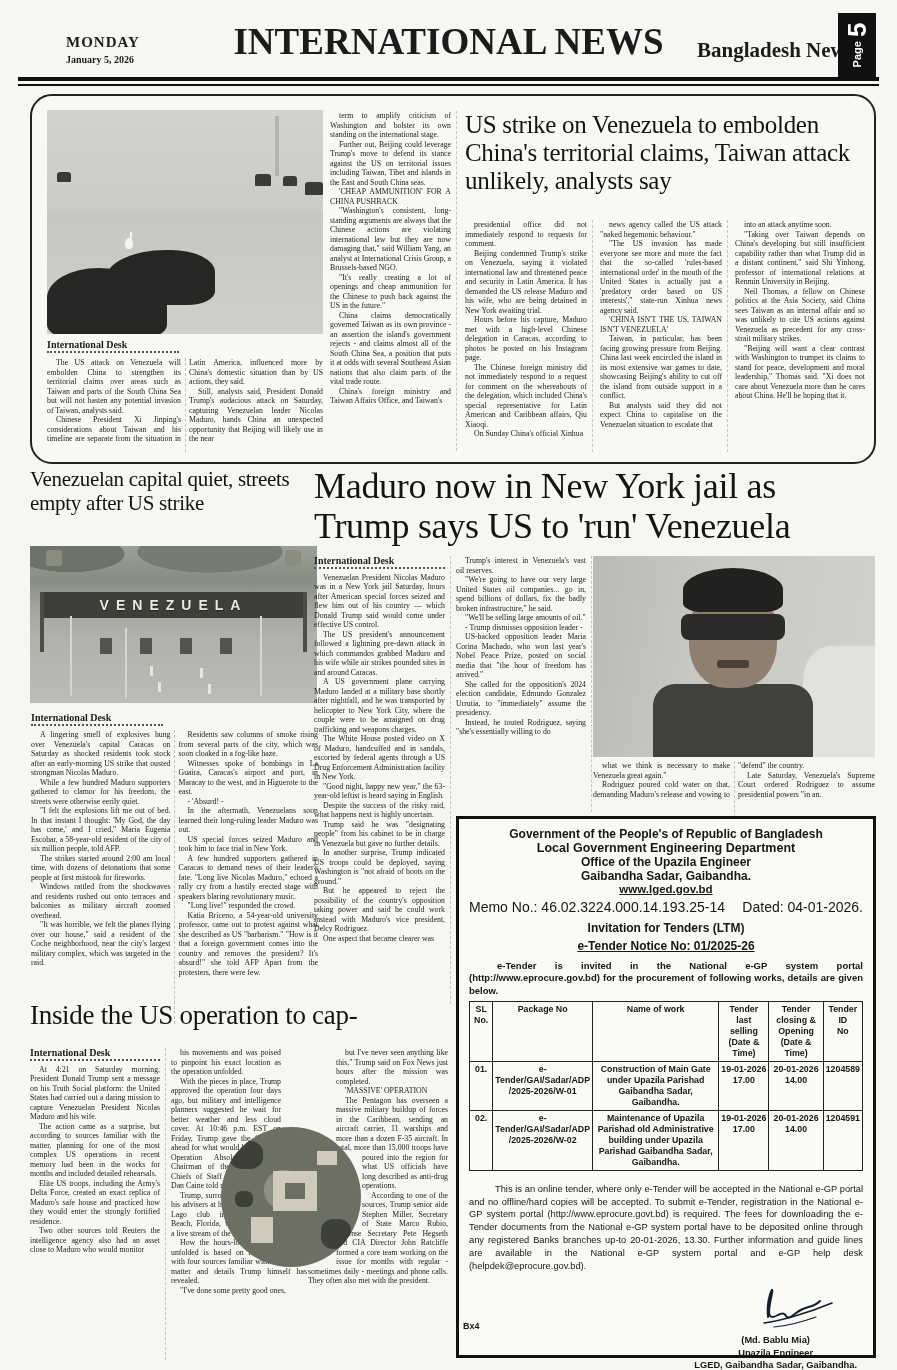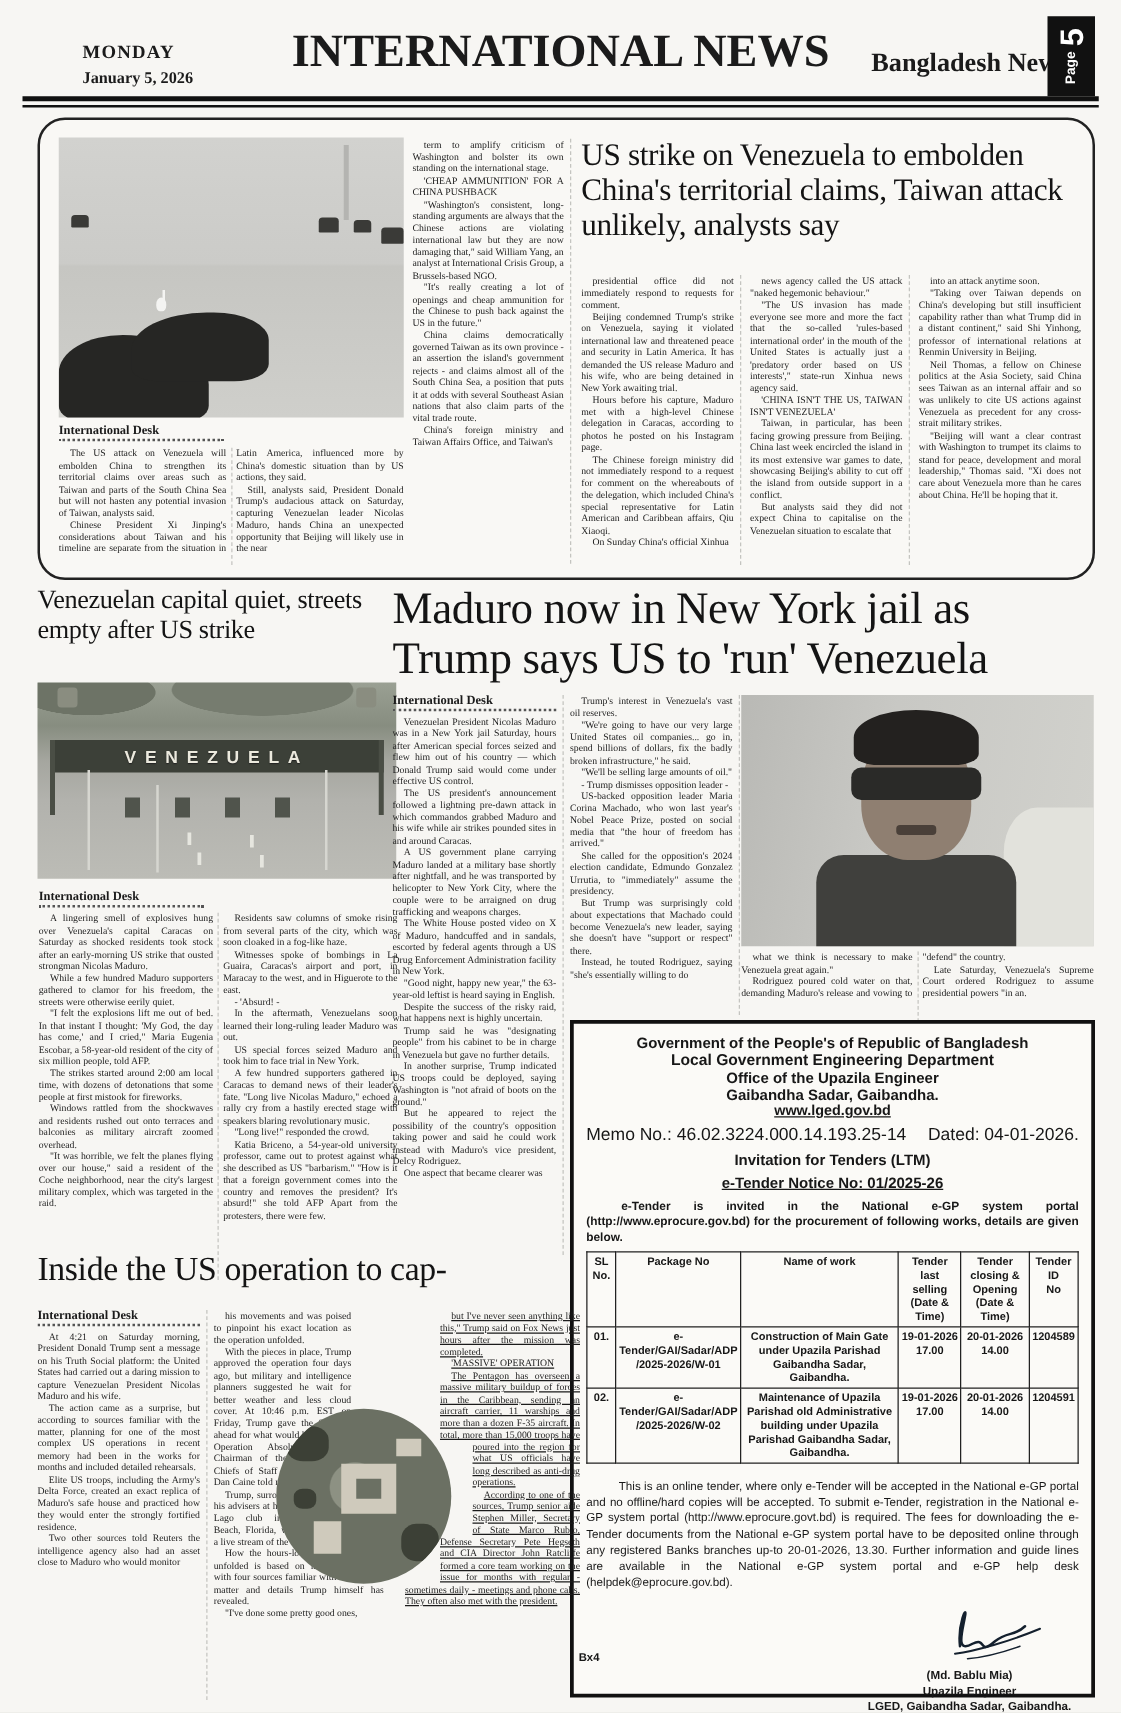--- a/index.html
+++ b/index.html
@@ -4,21 +4,21 @@
 <style>
   * { margin:0; padding:0; box-sizing:border-box; }
   html,body { background:#e8e7e4; }
   #page {
     position:relative; width:897px; height:1370px; margin:0 auto;
     background:#f7f6f3; color:#1b1b1b;
     font-family:"Liberation Serif", serif; overflow:hidden;
   }
   
   .day { position:absolute; left:66px; top:34px; font-weight:bold; font-size:15px; letter-spacing:1px; }
-  .date { position:absolute; left:66px; top:54px; font-weight:bold; font-size:13px; }
+  .date { position:absolute; left:66px; top:54px; font-weight:bold; font-size:10px; }
   .masthead { position:absolute; left:0; top:20px; width:897px; text-align:center;
     font-weight:bold; font-size:37px; letter-spacing:0px; }
   .brand { position:absolute; left:697px; top:38px; font-weight:bold; font-size:21px; }
   .page-badge { position:absolute; left:838px; top:13px; width:38px; height:64px; background:#111; }
   .page-badge-inner { position:absolute; left:-13px; top:13px; width:64px; height:38px;
     transform:rotate(-90deg); display:flex; align-items:center; justify-content:center; gap:4px; color:#fff;
     font-family:"Liberation Sans",sans-serif; }
   .page-word { font-size:11px; font-weight:bold; }
   .page-num { font-size:26px; font-weight:bold; }
   .rule-thick { position:absolute; left:18px; top:77px; width:861px; height:4px; background:#111; }
@@ -138,20 +138,21 @@
       <div class="sea-bird"></div>
     </div>
     <div id="china-byline" class="byline">International Desk</div>
     <div id="china-left-cols" class="body-col cols2">
         <p>The US attack on Venezuela will embolden China to strengthen its territorial claims over areas such as Taiwan and parts of the South China Sea but will not hasten any potential invasion of Taiwan, analysts said.</p>
         <p>Chinese President Xi Jinping's considerations about Taiwan and his timeline are separate from the situation in Latin America, influenced more by China's domestic situation than by US actions, they said.</p>
         <p>Still, analysts said, President Donald Trump's audacious attack on Saturday, capturing Venezuelan leader Nicolas Maduro, hands China an unexpected opportunity that Beijing will likely use in the near</p>
       </div>
     <div id="china-mid-col" class="body-col dashed-r">
         <p>term to amplify criticism of Washington and bolster its own standing on the international stage.</p>
+        <p>Further out, Beijing could leverage Trump's move to defend its stance against the US on territorial issues including Taiwan, Tibet and islands in the East and South China seas.</p>
         <p>'CHEAP AMMUNITION' FOR A CHINA PUSHBACK</p>
         <p>"Washington's consistent, long-standing arguments are always that the Chinese actions are violating international law but they are now damaging that," said William Yang, an analyst at International Crisis Group, a Brussels-based NGO.</p>
         <p>"It's really creating a lot of openings and cheap ammunition for the Chinese to push back against the US in the future."</p>
         <p>China claims democratically governed Taiwan as its own province - an assertion the island's government rejects - and claims almost all of the South China Sea, a position that puts it at odds with several Southeast Asian nations that also claim parts of the vital trade route.</p>
         <p>China's foreign ministry and Taiwan Affairs Office, and Taiwan's</p>
       </div>
     <h1 id="china-headline" class="headline">US strike on Venezuela to embolden China's territorial claims, Taiwan attack unlikely, analysts say</h1>
     <div class="china-rcol body-col dashed-r" style="left:433px;">
         <p>presidential office did not immediately respond to requests for comment.</p>
         <p>Beijing condemned Trump's strike on Venezuela, saying it violated international law and threatened peace and security in Latin America. It has demanded the US release Maduro and his wife, who are being detained in New York awaiting trial.</p>
@@ -230,21 +231,20 @@
         <p>One aspect that became clearer was</p>
       </div>
   </div>
   <div id="mad-col2" class="body-col dashed-r">
       <p>Trump's interest in Venezuela's vast oil reserves.</p>
       <p>"We're going to have our very large United States oil companies... go in, spend billions of dollars, fix the badly broken infrastructure," he said.</p>
       <p>"We'll be selling large amounts of oil."</p>
       <p>- Trump dismisses opposition leader -</p>
       <p>US-backed opposition leader Maria Corina Machado, who won last year's Nobel Peace Prize, posted on social media that "the hour of freedom has arrived."</p>
       <p>She called for the opposition's 2024 election candidate, Edmundo Gonzalez Urrutia, to "immediately" assume the presidency.</p>
-      <p>But Trump was surprisingly cold about expectations that Machado could become Venezuela's new leader, saying she doesn't have "support or respect" there.</p>
       <p>Instead, he touted Rodriguez, saying "she's essentially willing to do</p>
     </div>
   <div id="mad-photo" class="photo">
     <div class="mad-white"></div>
     <div class="mad-torso"></div>
     <div class="mad-head"></div>
     <div class="mad-hair"></div>
     <div class="mad-goggles"></div>
     <div class="mad-mouth"></div>
   </div>
@@ -348,21 +348,21 @@
     <div class="wrapR" style="width:56px; height:66px;"></div>
     <div class="wrapR" style="width:26px; height:34px;"></div>
     <div>
         <p>his movements and was poised to pinpoint his exact location as the operation unfolded.</p>
         <p>With the pieces in place, Trump approved the operation four days ago, but military and intelligence planners suggested he wait for better weather and less cloud cover. At 10:46 p.m. EST on Friday, Trump gave the final go ahead for what would be known as Operation Absolute Resolve, Chairman of the Joint Chiefs of Staff General Dan Caine told reporters.</p>
         <p>Trump, surrounded by his advisers at his Mar-a-Lago club in Palm Beach, Florida, watched a live stream of the events.</p>
         <p>How the hours-long operation unfolded is based on interviews with four sources familiar with the matter and details Trump himself has revealed.</p>
         <p>"I've done some pretty good ones,</p>
       </div>
   </div>
-  <div class="ins-col body-col" style="left:324px; width:140px;text-decoration:underline;">
+  <div class="ins-col body-col" style="left:308px; width:140px;">
     <div class="wrapL" style="width:28px; height:34px; margin-top:76px;"></div>
     <div class="wrapL" style="width:54px; height:66px;"></div>
     <div class="wrapL" style="width:28px; height:34px;"></div>
     <div>
         <p>but I've never seen anything like this," Trump said on Fox News just hours after the mission was completed.</p>
         <p>'MASSIVE' OPERATION</p>
         <p>The Pentagon has overseen a massive military buildup of forces in the Caribbean, sending an aircraft carrier, 11 warships and more than a dozen F-35 aircraft. In total, more than 15,000 troops have poured into the region for what US officials have long described as anti-drug operations.</p>
         <p>According to one of the sources, Trump senior aide Stephen Miller, Secretary of State Marco Rubio, Defense Secretary Pete Hegseth and CIA Director John Ratcliffe formed a core team working on the issue for months with regular - sometimes daily - meetings and phone calls. They often also met with the president.</p>
       </div>
   </div>

